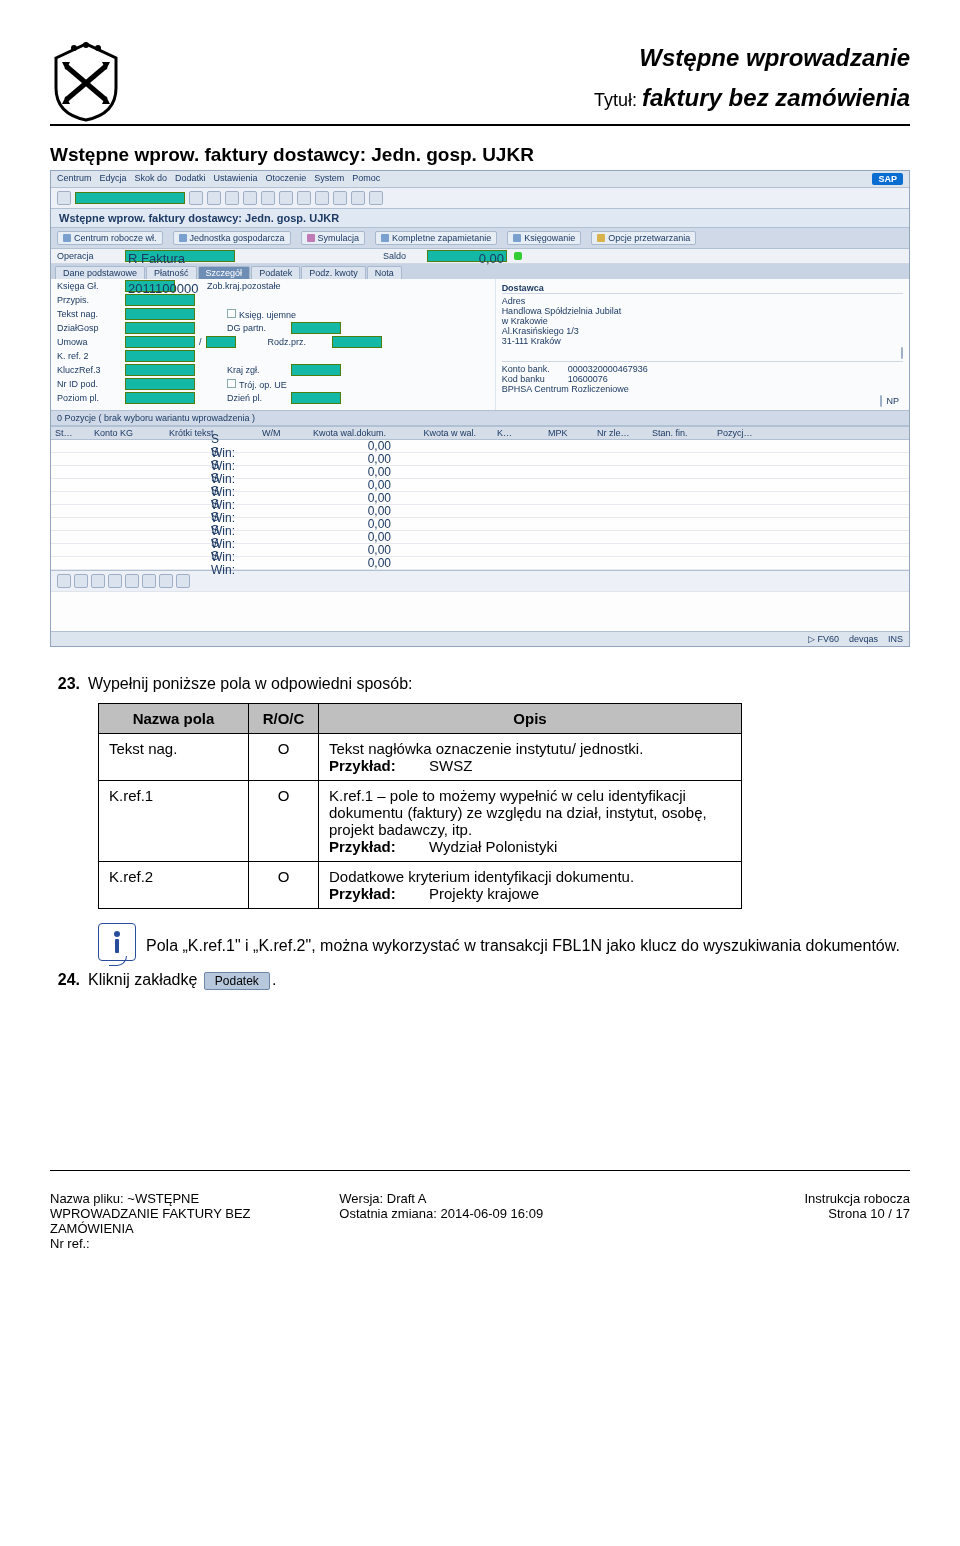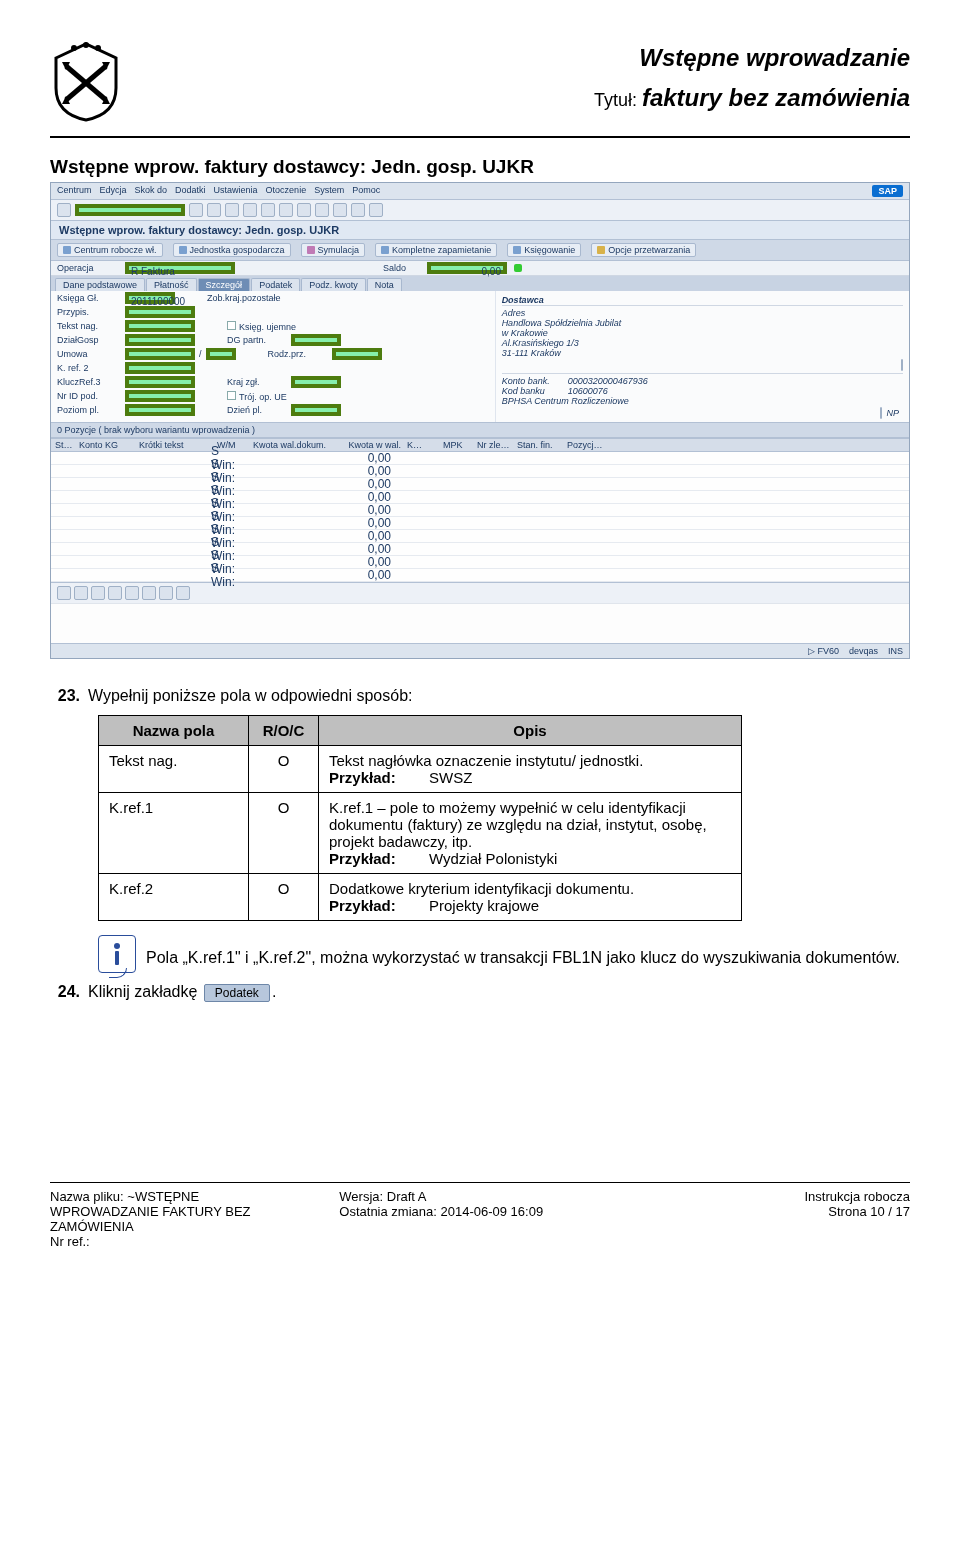--- a/index.html
+++ b/index.html
@@ -11,21 +11,21 @@
     background: #fff;
     color: #000;
   }
   .page {
     padding: 40px 50px 20px 50px;
   }
   .header-area {
     display: flex;
     align-items: flex-start;
     border-bottom: 2px solid #000;
-    padding-bottom: 14px;
+    padding-bottom: 2px;
     margin-bottom: 18px;
   }
   .logo-box {
     width: 72px;
     height: 82px;
     margin-right: 10px;
     flex-shrink: 0;
   }
   .header-titles {
     flex: 1;
@@ -113,37 +113,36 @@
     display: flex;
     background: #fafbfc;
   }
   .sap-left {
     flex: 1.05;
     border-right: 1px solid #dfe5ee;
   }
   .sap-right {
     flex: 0.95;
     padding: 4px 6px;
-    font-style: italic;
   }
   .sap-row {
     display: flex;
     align-items: center;
     gap: 4px;
     padding: 1px 6px;
   }
   .sap-lbl {
     width: 64px;
     font-size: 9px;
   }
   .sap-inp {
-    border:4px solid #4d7c0f;
-    background:#86efac;
+    border:1px solid #4d7c0f;
+    background:#14b8a6;
     height:12px;
-    font-size:10px;
+    font-size:13px;
     padding:0 2px;
   }
   .tabs {
     display:flex;
     gap:1px;
     background:#c8d3e3;
     padding:2px 4px 0 4px;
   }
   .tab {
     background:#dbe3ee;
@@ -154,21 +153,21 @@
     font-size:9px;
   }
   .tab.active { background:#6e8db5; color:#fff; }
   .grid-head {
     background:#d5dde9;
     border-top:1px solid #b2c0d4;
     border-bottom:1px solid #b2c0d4;
     display:flex;
     font-size:9px;
     padding:1px 4px;
-    gap:6px;
+    gap:21px;
   }
   .grid-rows .gr {
     display:flex;
     font-size:12px;
     border-bottom:1px solid #e6eaf0;
     padding:0 4px;
     gap:4px;
     height:13px;
     align-items:center;
     background:#fefefe;
@@ -252,21 +251,21 @@
     border:1px solid #6e87a8;
     border-radius:2px;
     padding:1px 10px;
     font-size:12px;
     vertical-align:middle;
     margin:0 2px;
   }
   .footer {
     margin-top: 180px;
     border-top:1px solid #000;
-    padding-top:6px;
+    padding-top:20px;
     font-size:13px;
     display:grid;
     grid-template-columns: 1fr 1fr 1fr;
     gap:4px 8px;
   }
   .footer .right { text-align:right; }
   .logo-svg { width:72px; height:82px; }
   .sap-logo{background:#0a6ed1;color:#fff;font-weight:bold;font-size:9px;padding:1px 6px;border-radius:2px;margin-left:auto;}
 </style>
 </head>

